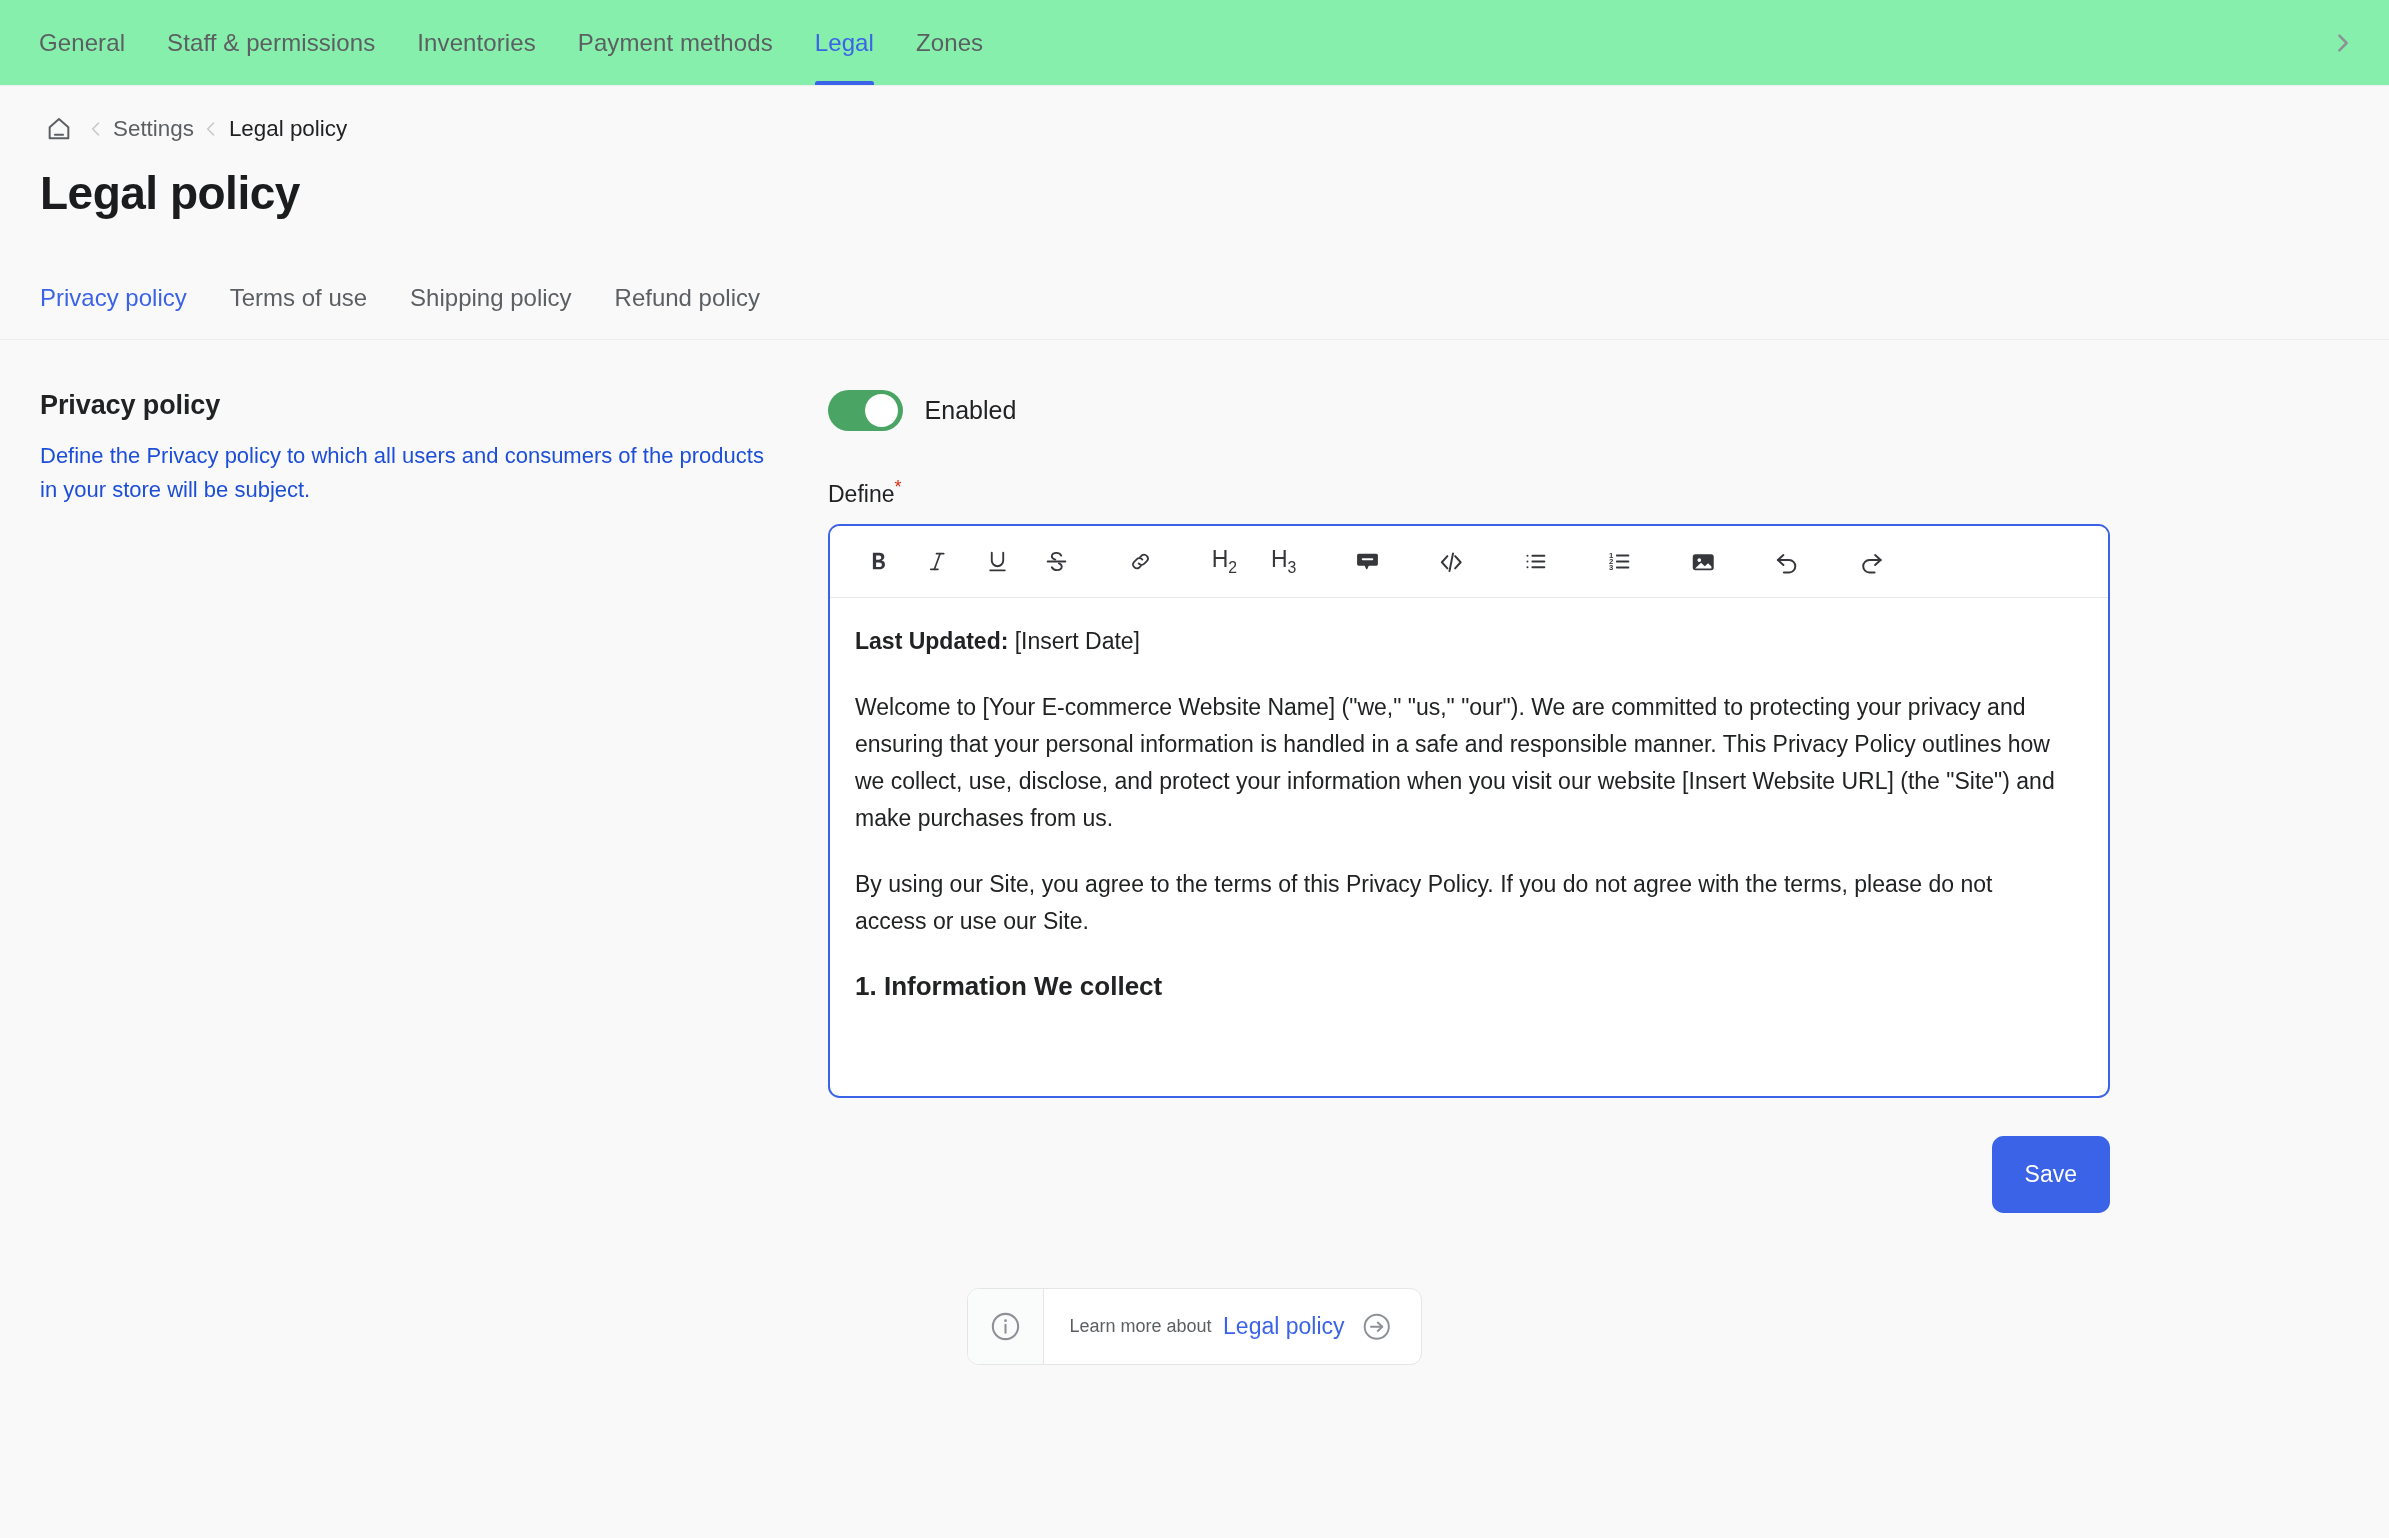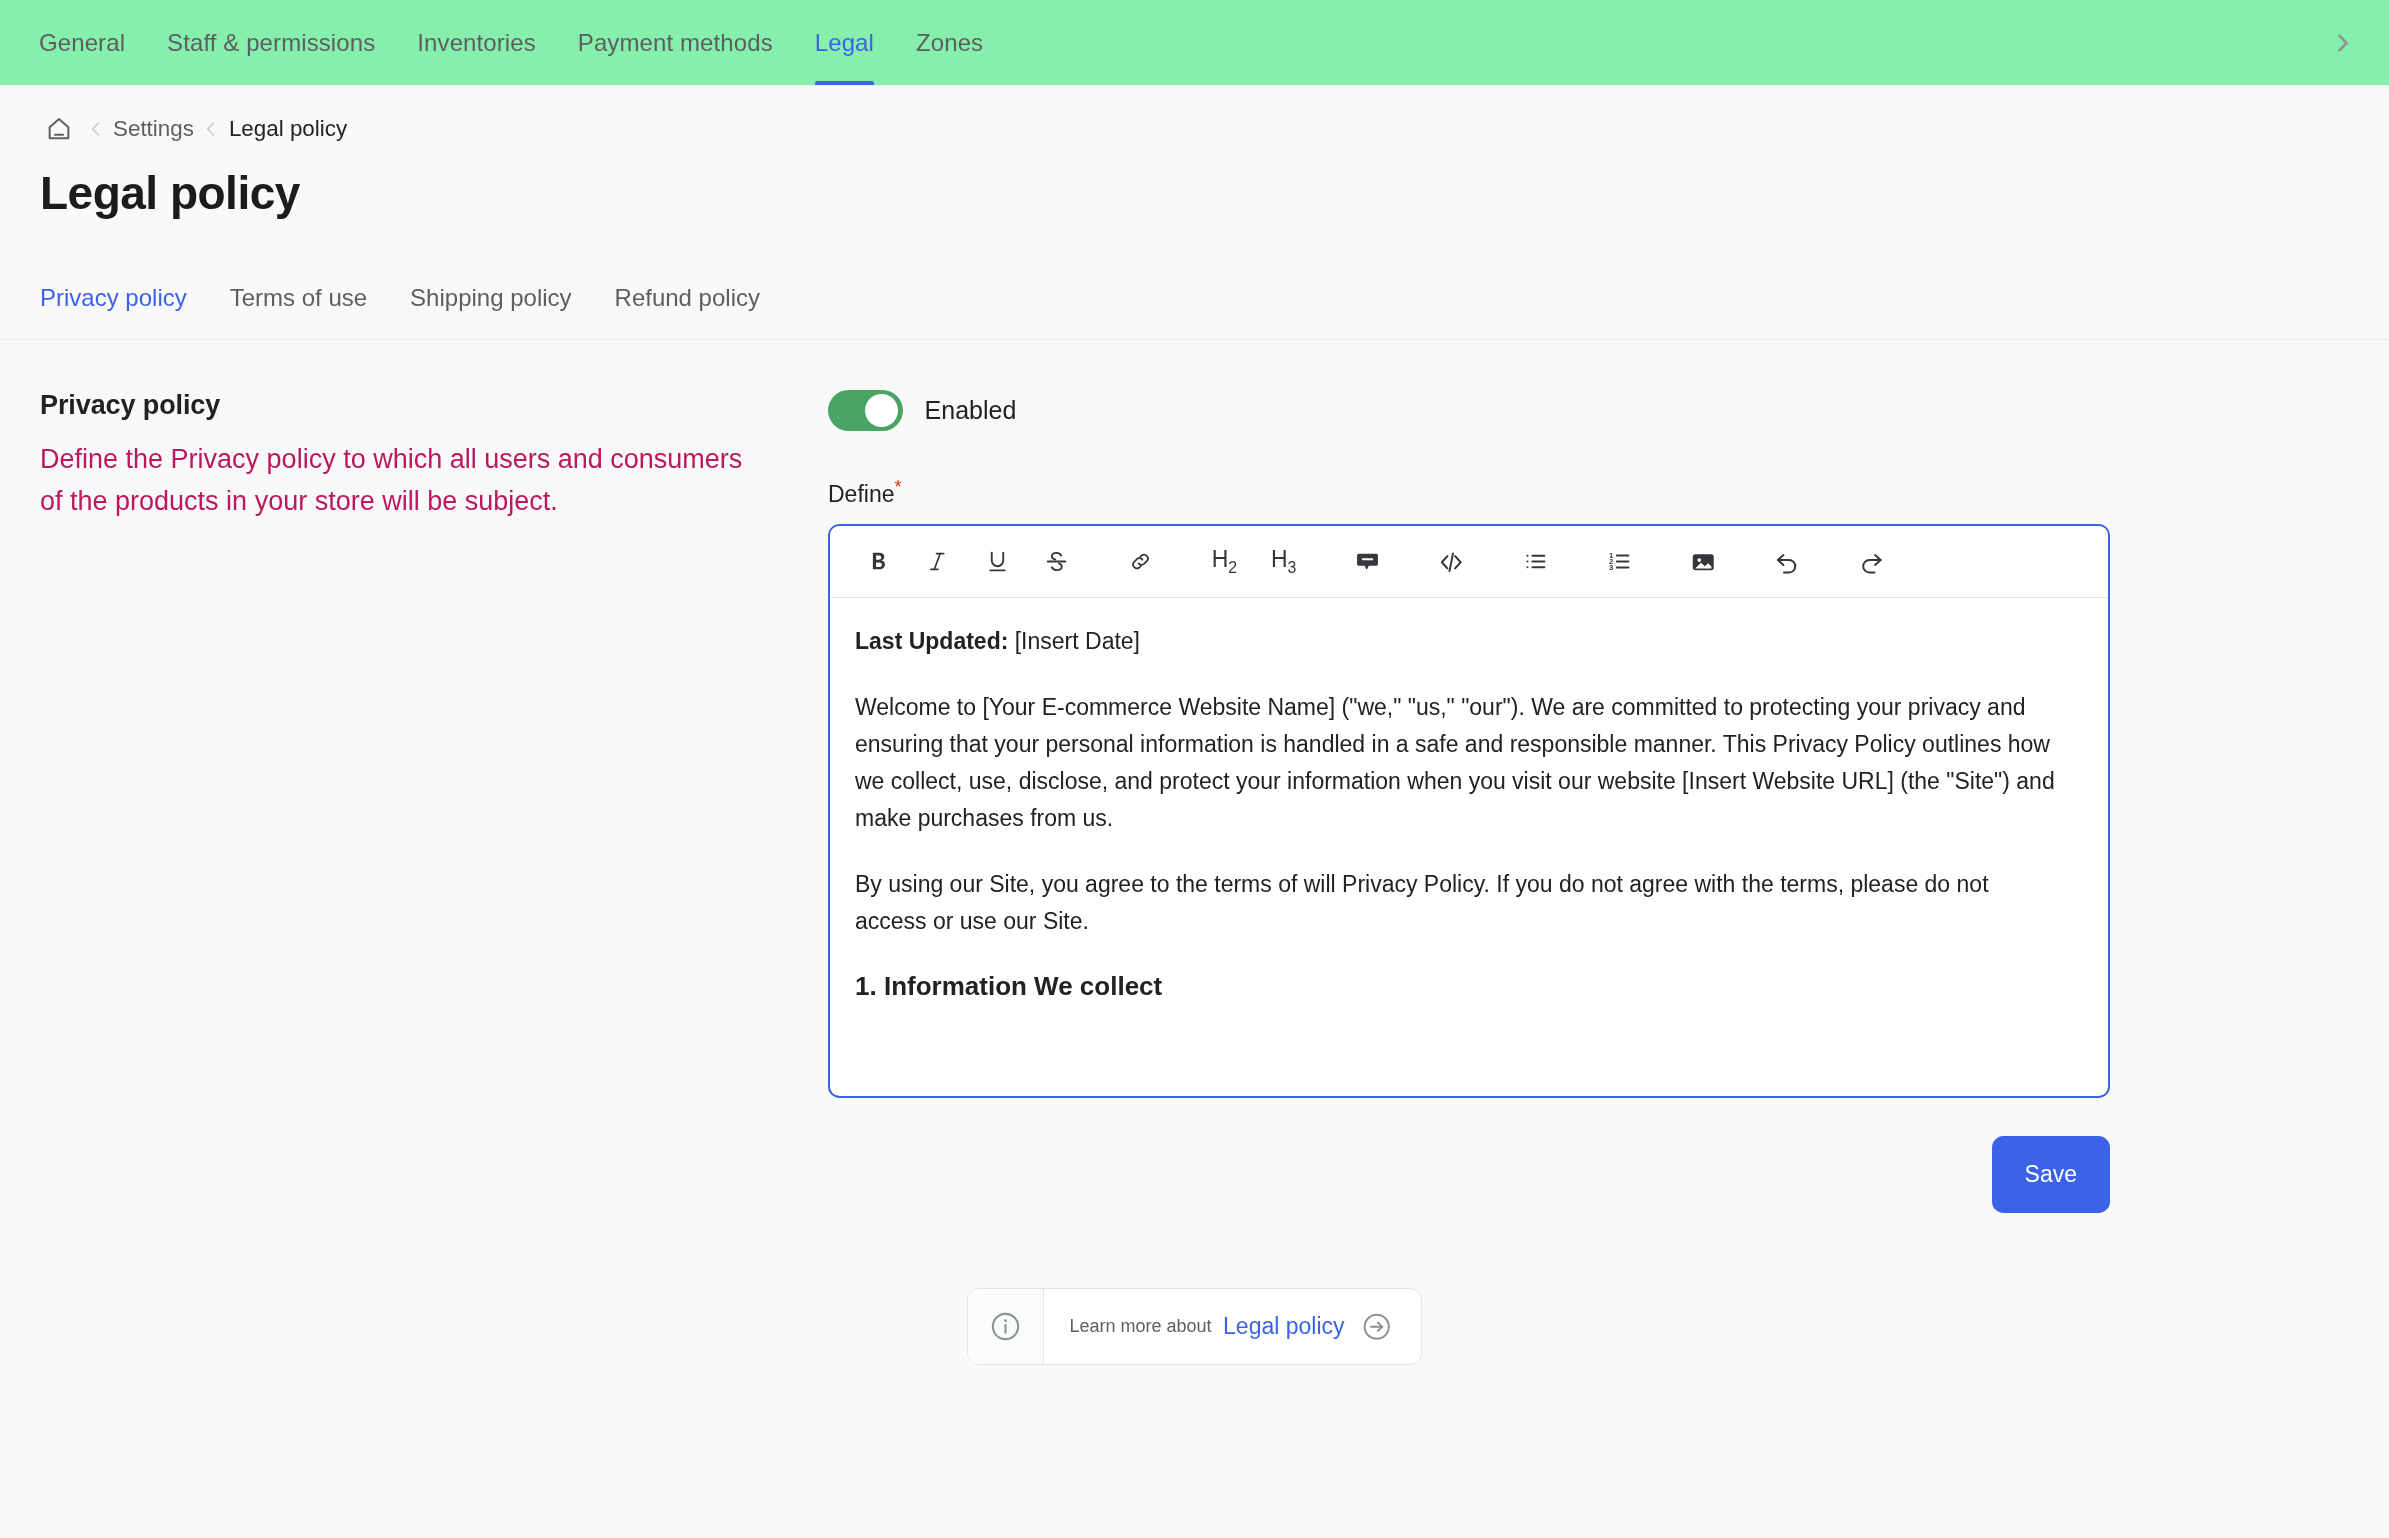--- a/index.html
+++ b/index.html
@@ -128,23 +128,23 @@
     padding-right: 50px;
   }
   .left-title {
     font-size: 27px;
     font-weight: 700;
     color: #202223;
     margin: 0 0 18px 0;
     letter-spacing: -0.1px;
   }
   .left-desc {
-    font-size: 27px;
+    font-size: 22px;
     line-height: 1.55;
-    color: #be185d;
+    color: #1d4ed8;
     max-width: 730px;
   }
 
   .right-col {
     flex: 1;
     max-width: 1282px;
   }
 
   
   .toggle-row {
@@ -453,21 +453,21 @@
           <svg width="26.5" height="26.5" viewBox="0 0 24 24" fill="none" stroke="#35373b" stroke-width="1.8" stroke-linecap="round" stroke-linejoin="round">
               <polyline points="15.5 5.5 20.5 10 15.5 14.5"></polyline>
               <path d="M20.5 10H10.3a5.6 5.6 0 0 0 0 11.2H15"></path>
             </svg>
         </div>
       </div>
 
       <div class="editor-body">
         <p><b>Last Updated:</b><span> [Insert Date]</span></p>
         <p>Welcome to [Your E-commerce Website Name] ("we," "us," "our"). We are committed to protecting your privacy and ensuring that your personal information is handled in a safe and responsible manner. This Privacy Policy outlines how we collect, use, disclose, and protect your information when you visit our website [Insert Website URL] (the "Site") and make purchases from us.</p>
-        <p>By using our Site, you agree to the terms of will Privacy Policy. If you do not agree with the terms, please do not access or use our Site.</p>
+        <p>By using our Site, you agree to the terms of this Privacy Policy. If you do not agree with the terms, please do not access or use our Site.</p>
         <div class="h-sec">1. Information We collect</div>
       </div>
 
     </div>
 
     <div class="save-row">
       <button class="save-btn">Save</button>
     </div>
 
   </div>

